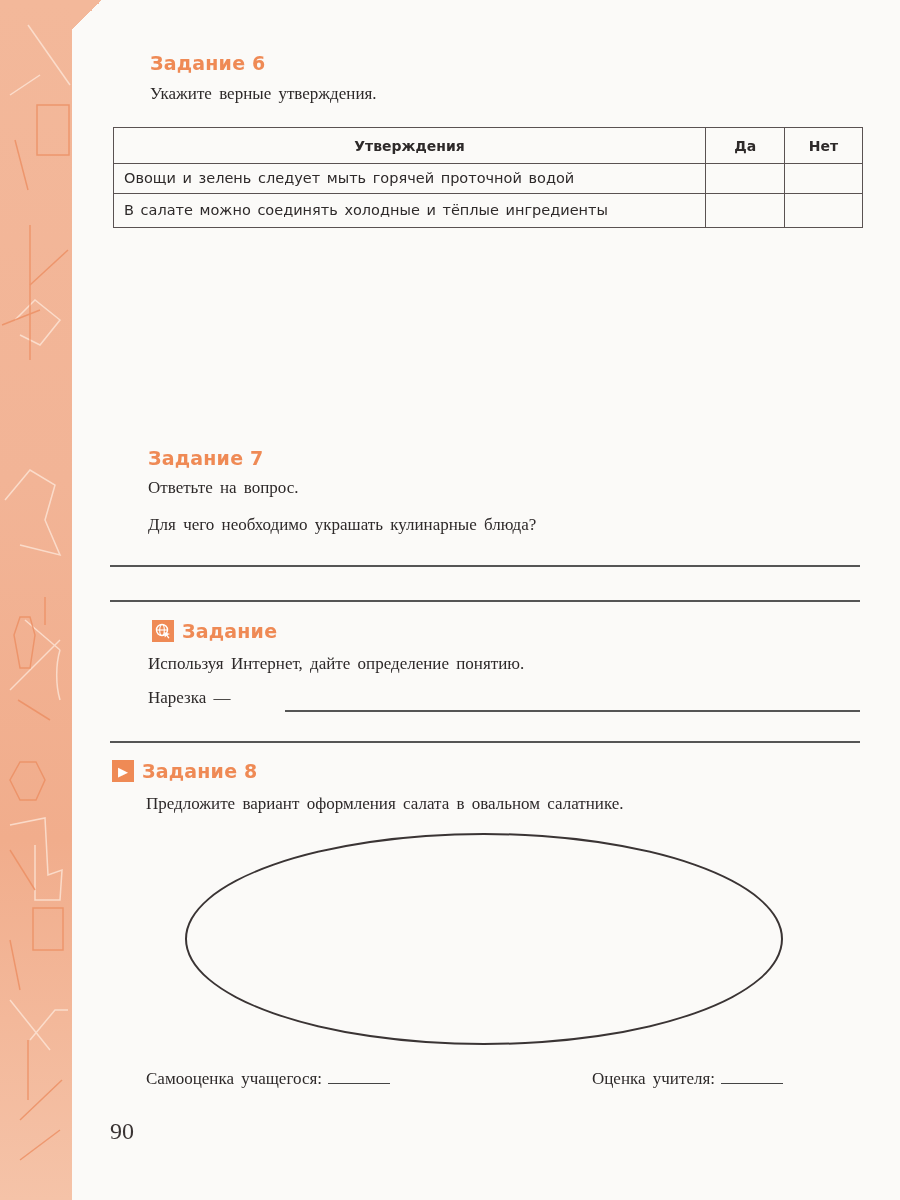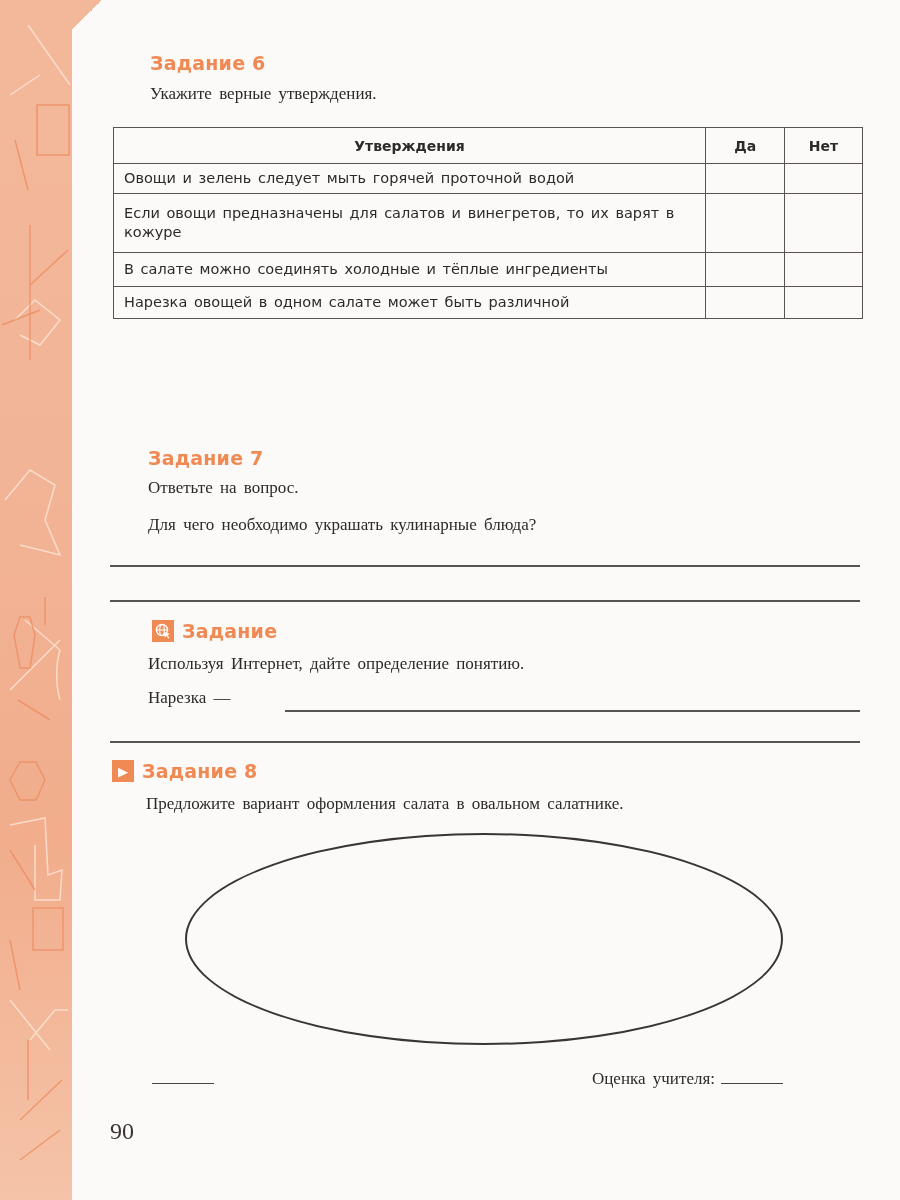--- a/index.html
+++ b/index.html
@@ -123,32 +123,22 @@
       <th>Да</th>
       <th>Нет</th>
     </tr>
   </thead>
   <tbody>
     <tr style="height:30px;">
       <td class="s">Овощи и зелень следует мыть горячей проточной водой</td>
       <td></td>
       <td></td>
     </tr>
-    <tr style="height:59px;">
-      <td class="s">Если овощи предназначены для салатов и винегретов, то их варят в кожуре</td>
-      <td></td>
-      <td></td>
-    </tr>
     <tr style="height:34px;">
       <td class="s">В салате можно соединять холодные и тёплые ингредиенты</td>
-      <td></td>
-      <td></td>
-    </tr>
-    <tr style="height:32px;">
-      <td class="s">Нарезка овощей в одном салате может быть различной</td>
       <td></td>
       <td></td>
     </tr>
   </tbody>
 </table>
 
 <div class="task-title" style="left:148px; top:447px;">
   <span>Задание 7</span>
 </div>
 <div class="text" style="left:148px; top:478px;">Ответьте на вопрос.</div>
@@ -173,18 +163,18 @@
 <div class="line" style="left:110px; top:741px; width:750px;"></div>
 
 <div class="task-title" style="left:112px; top:760px;">
   <span class="task-icon">▶</span>
   <span>Задание 8</span>
 </div>
 <div class="text" style="left:146px; top:794px;">Предложите вариант оформления салата в овальном салатнике.</div>
 <div class="ellipse"></div>
 
 <div class="text" style="left:146px; top:1066px;">
-  <span class="blank"></span>
+  <span>Самооценка учащегося:</span><span class="blank"></span>
 </div>
 <div class="text" style="left:592px; top:1066px;">
   <span>Оценка учителя:</span><span class="blank"></span>
 </div>
 <div class="page-num">90</div>
 
 </body></html>

